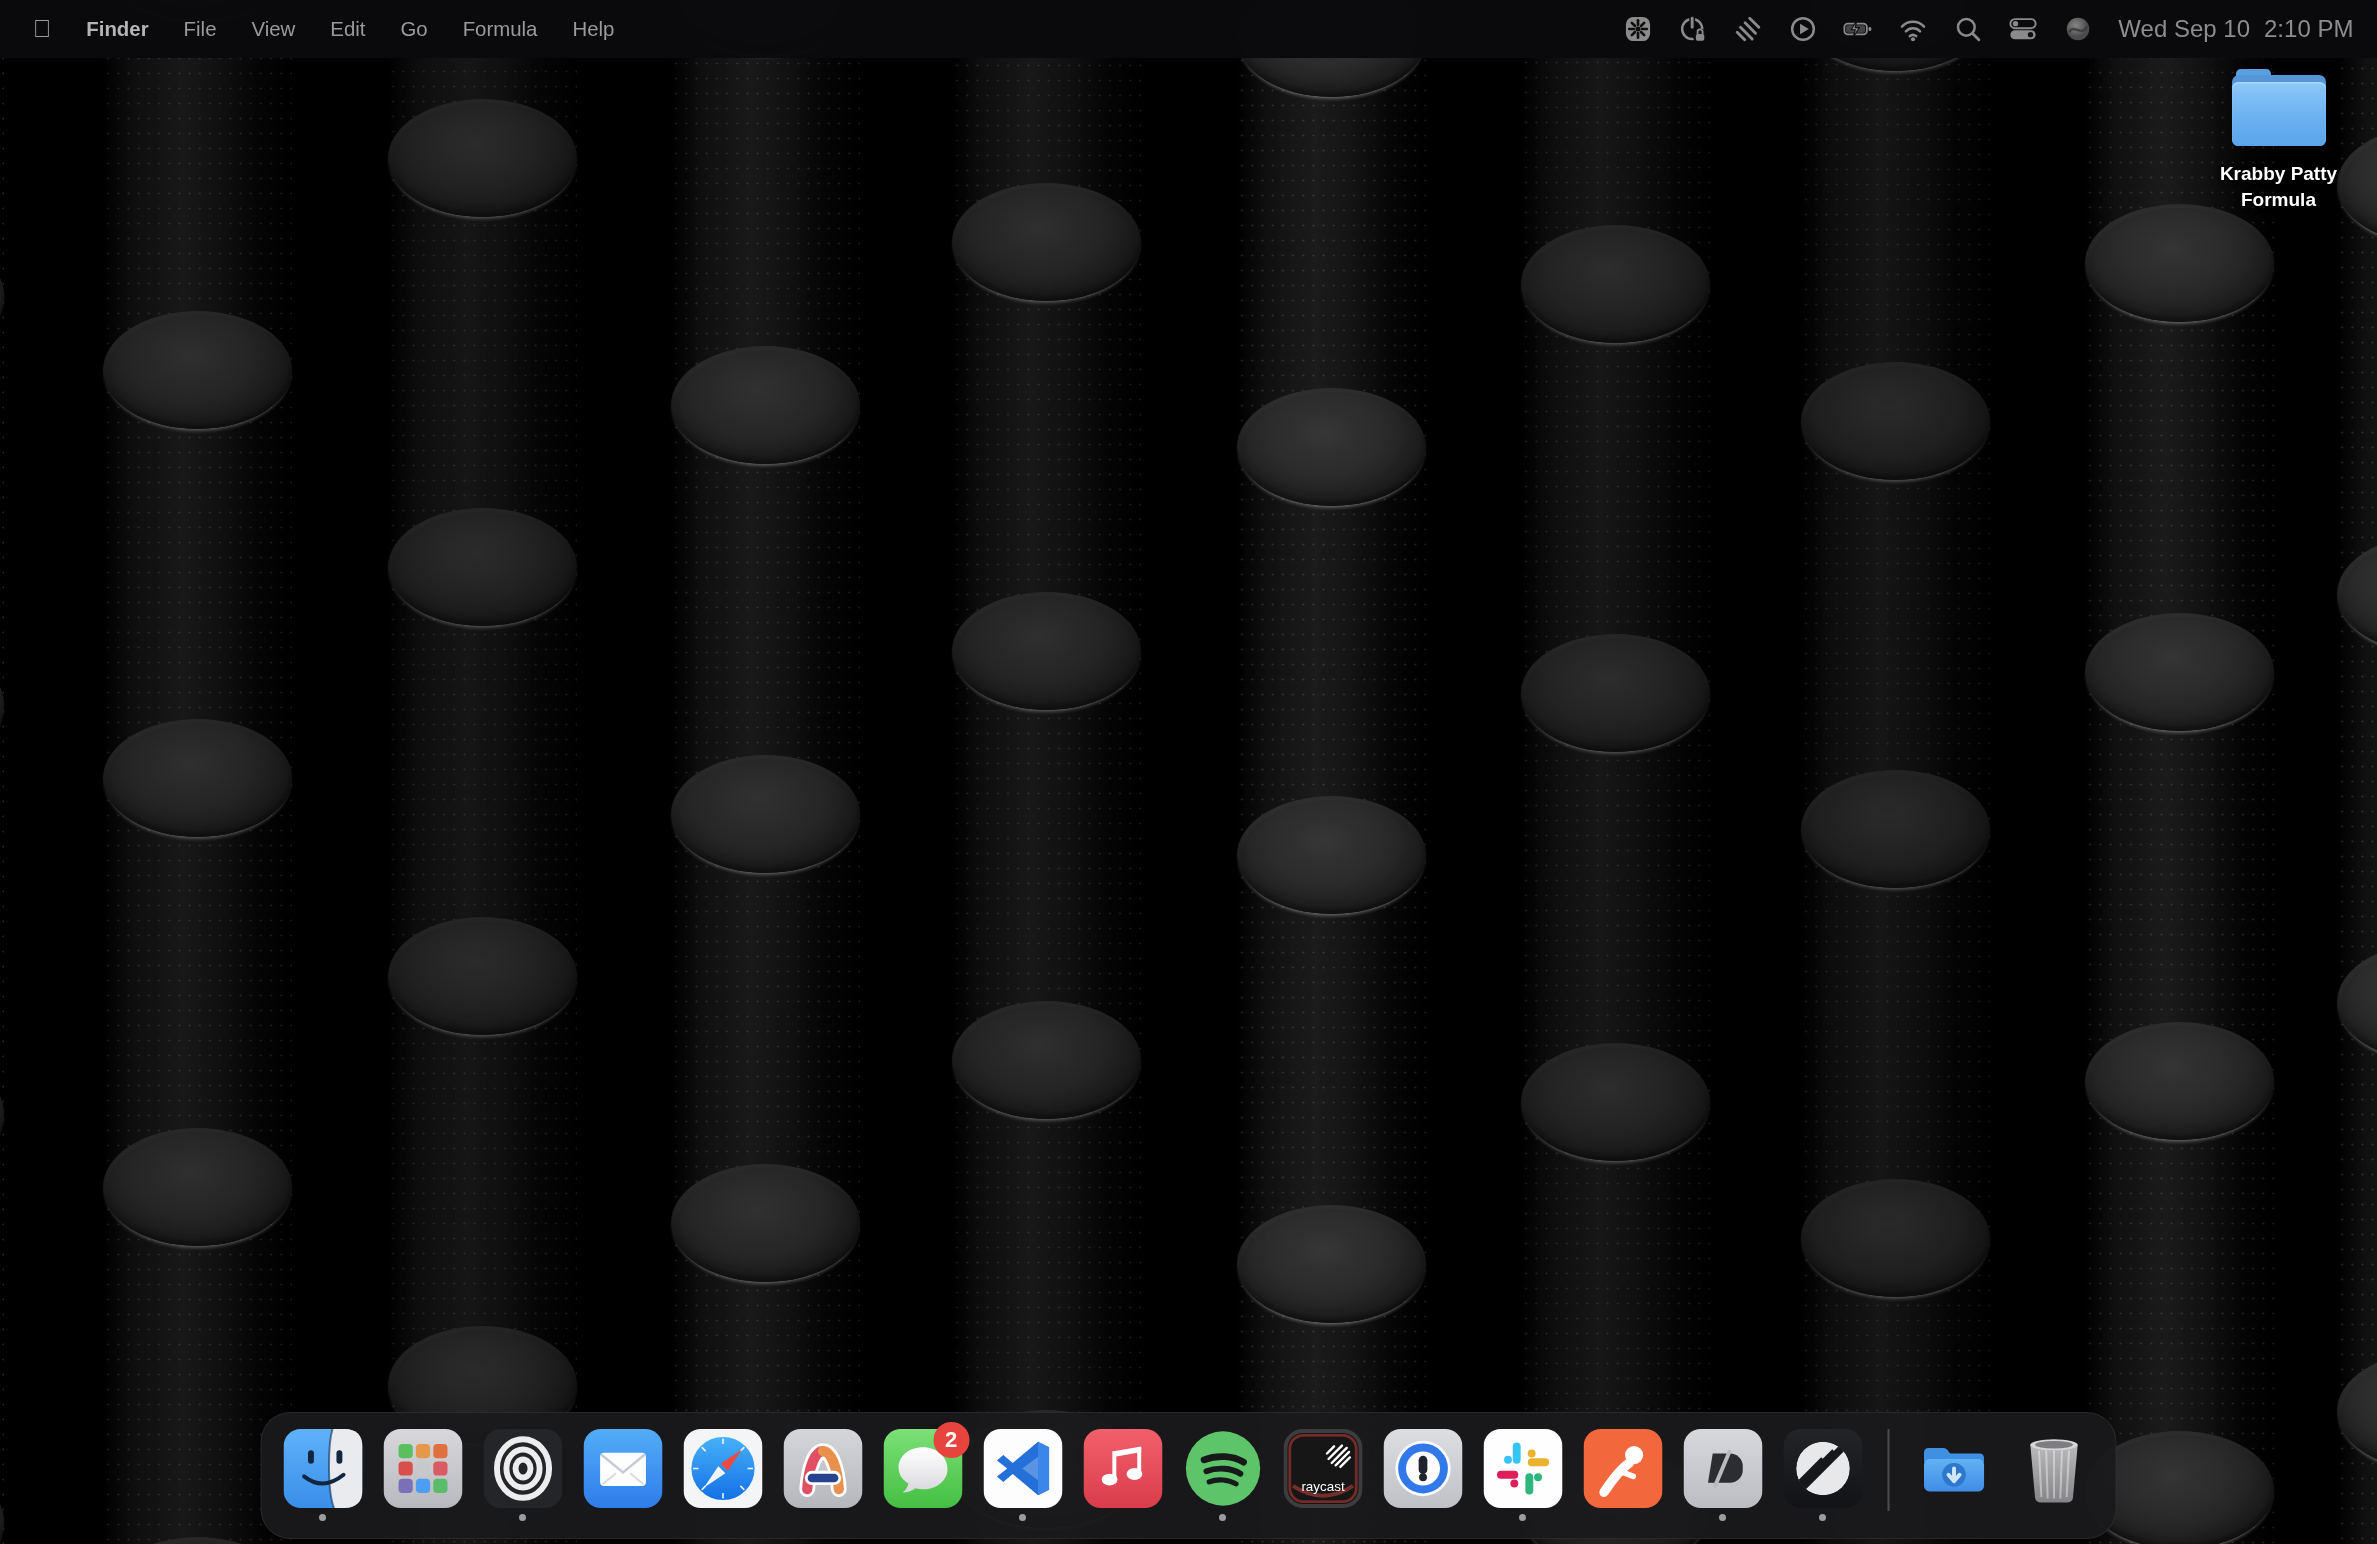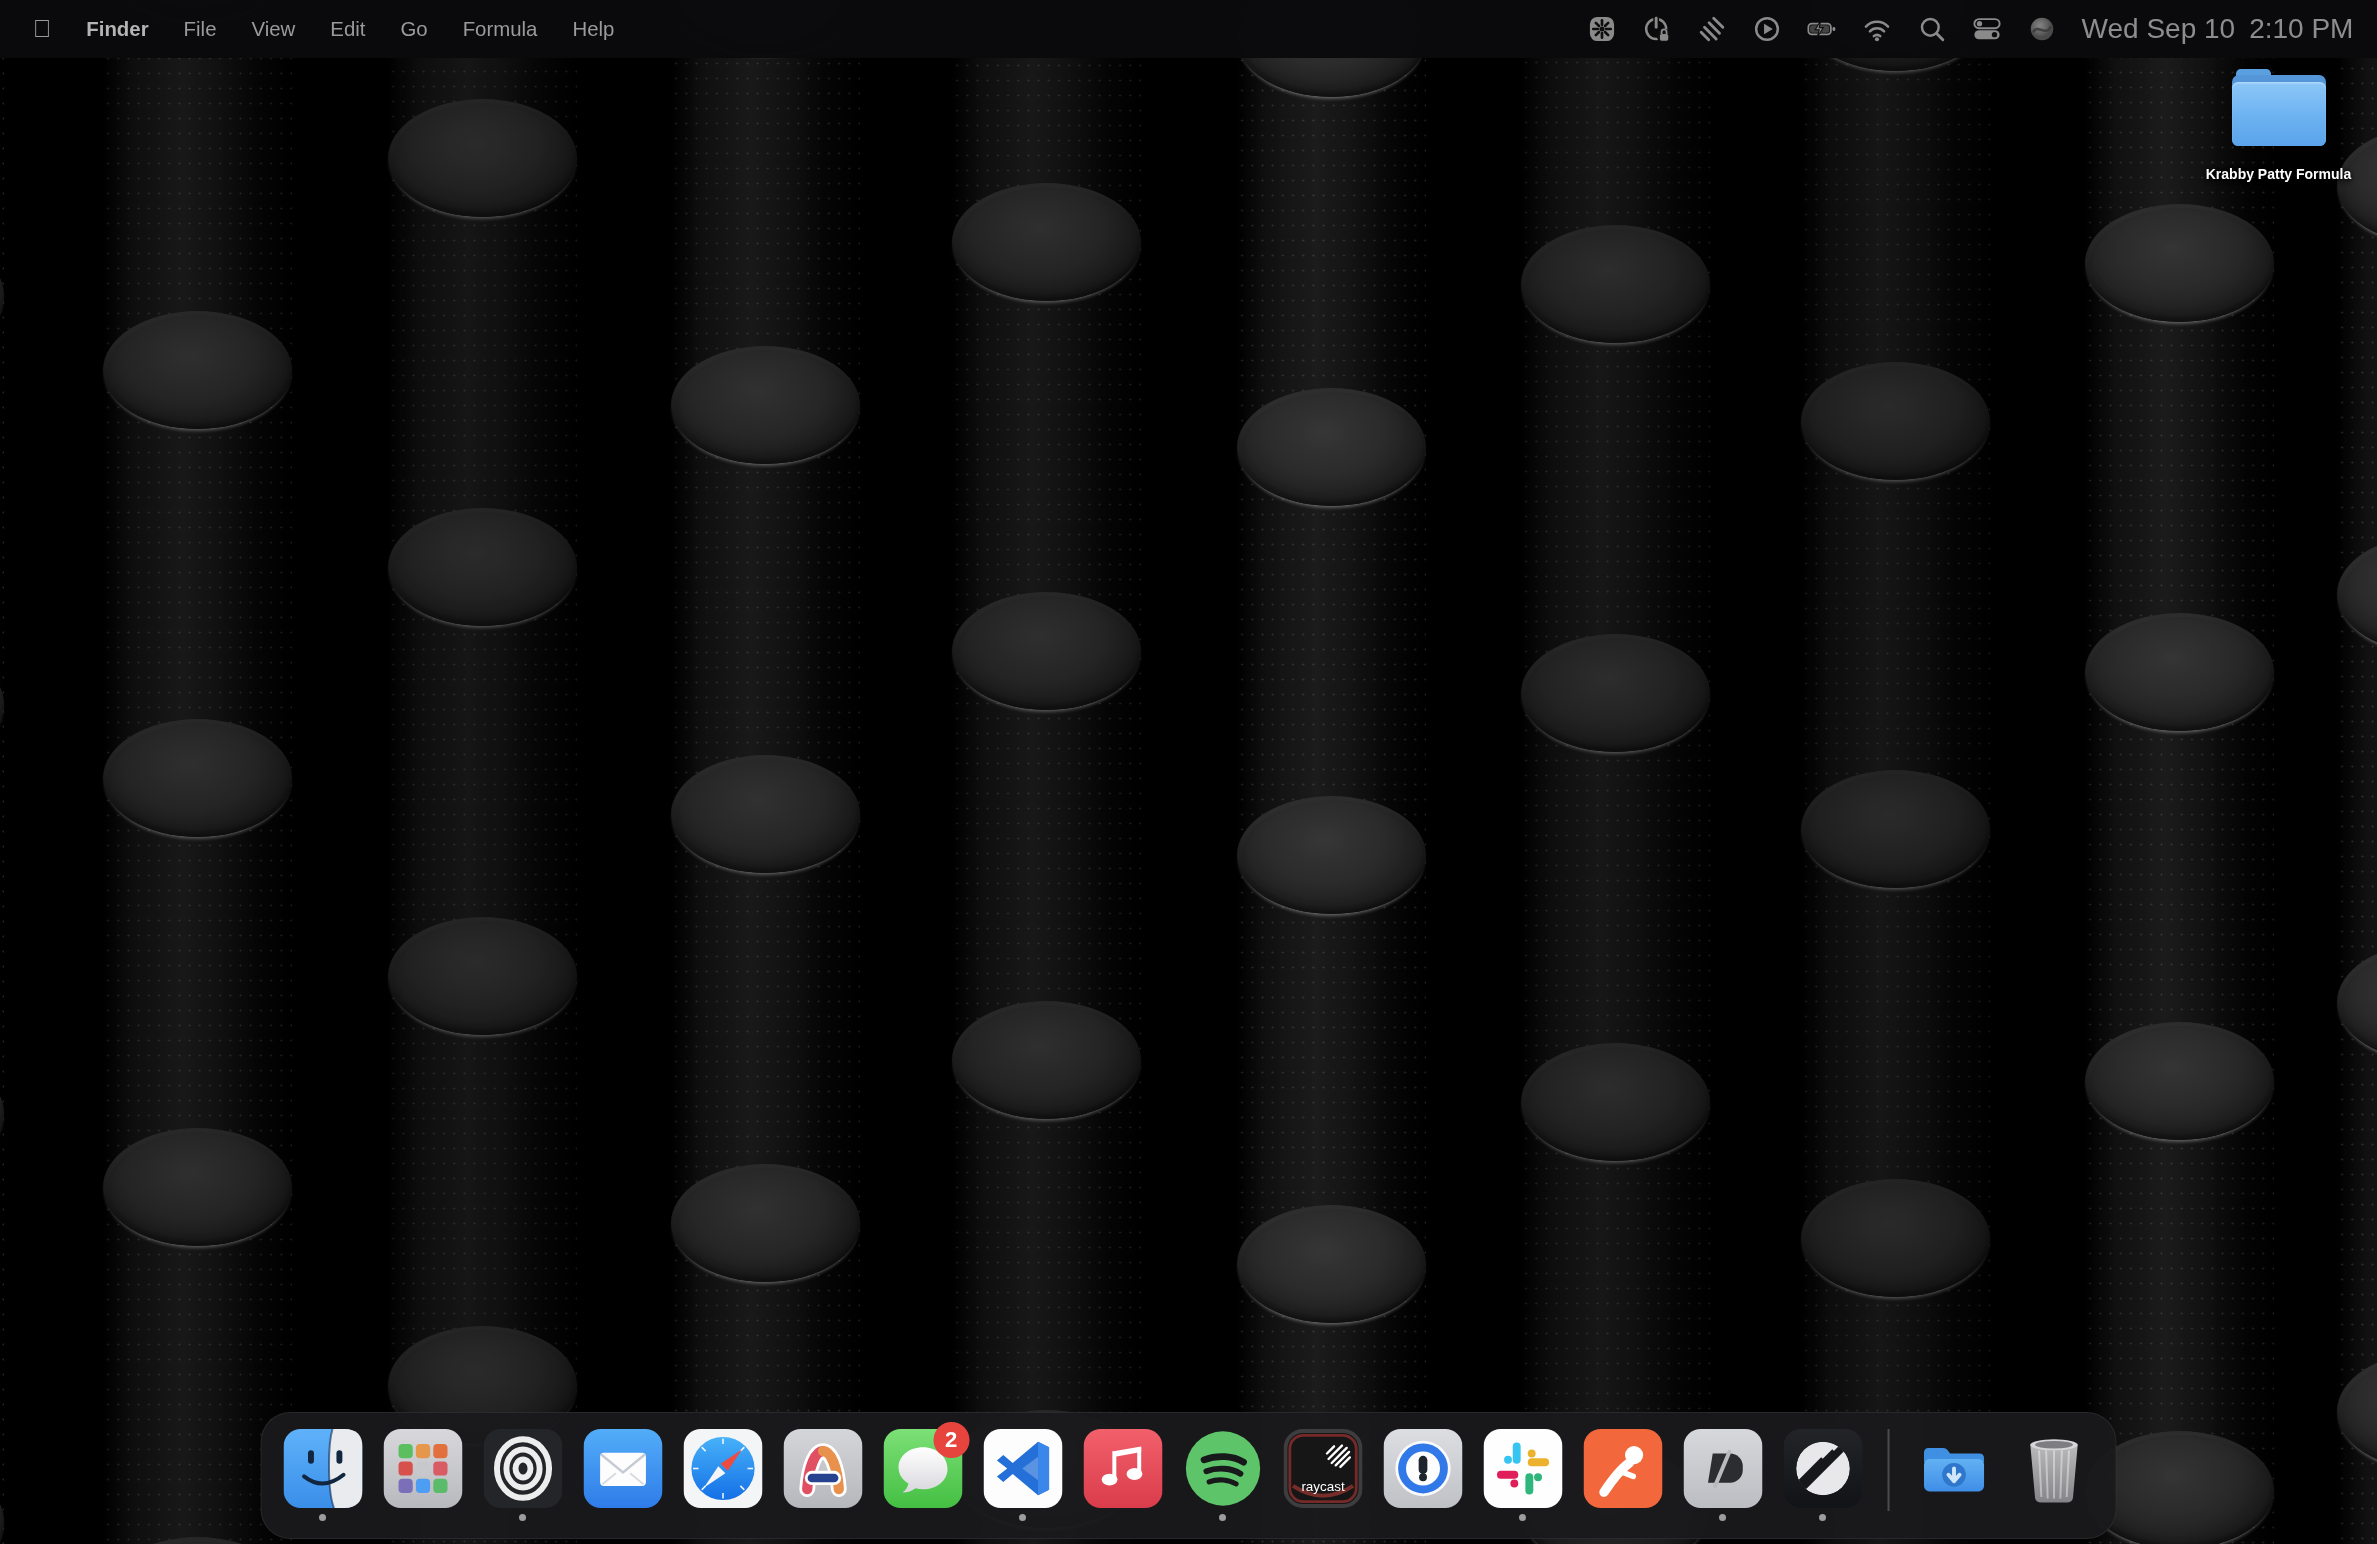--- a/index.html
+++ b/index.html
@@ -21,32 +21,32 @@
   
   #menu-bar{position:absolute;top:0;left:0;right:0;height:58px;background:rgba(10,10,12,0.97);
     display:flex;align-items:center;justify-content:space-between;z-index:50;}
   #menu-left{display:flex;align-items:center;gap:35px;padding-left:33px;}
   .apple-logo{color:#9b9b9b;font-size:24.4px;line-height:58px;}
   .menu-item{color:#9a9a9a;font-size:20.4px;cursor:default;}
   .menu-item.bold{font-weight:bold;color:#b4b4b4;}
   #menu-right{display:flex;align-items:center;gap:25px;padding-right:23.6px;}
   .status-icon{width:30px;height:30px;display:flex;align-items:center;justify-content:center;}
   .status-icon svg{display:block;}
-  #menu-clock{display:flex;align-items:center;gap:14px;color:#8d8d8d;font-size:28px;}
+  #menu-clock{display:flex;align-items:center;gap:14px;color:#8d8d8d;font-size:24px;}
 
   
   #desktop-icons{position:absolute;top:69px;left:2184px;width:189px;z-index:10;
     display:flex;flex-direction:column;align-items:center;}
   .desk-folder{width:94px;height:79px;position:relative;}
   .desk-folder .tab{position:absolute;top:0;left:4.7px;width:35px;height:12.6px;border-radius:4.7px 4.7px 0 0;background:#5a9fe0;}
   .desk-folder .back{position:absolute;top:6.3px;left:0;width:94px;height:71px;border-radius:7px;background:#5496d8;}
   .desk-folder .front{position:absolute;top:12.6px;left:0;width:94px;height:64px;border-radius:6.3px;
     background:linear-gradient(180deg,#8cc7f8 0%,#6cb2f1 55%,#5aa4ec 100%);
     box-shadow:inset 0 1.6px 1.6px rgba(255,255,255,0.35);}
-  .desk-label{margin-top:12.6px;color:#fff;font-weight:bold;font-size:14px;line-height:26px;text-align:center;
+  .desk-label{margin-top:12.6px;color:#fff;font-weight:bold;font-size:19px;line-height:26px;text-align:center;
     text-shadow:0 1.6px 5.5px rgba(0,0,0,0.95), 0 0 2.4px rgba(0,0,0,0.8);max-width:157px;}
 
   
   #dock{position:absolute;bottom:4.7px;left:50%;transform:translateX(-50%);height:127px;border-radius:30px;
     background:rgba(26,26,28,0.93);border:0.8px solid rgba(255,255,255,0.07);
     display:flex;align-items:flex-start;padding:15.7px 22px 0 22px;gap:21px;z-index:60;box-sizing:border-box;}
   .dock-item{position:relative;width:79px;height:79px;flex:0 0 auto;}
   .dock-item svg{display:block;width:79px;height:79px;}
   .run-dot{position:absolute;bottom:-13.4px;left:50%;transform:translateX(-50%);
     width:7px;height:7px;border-radius:50%;background:#9d9d9d;}

